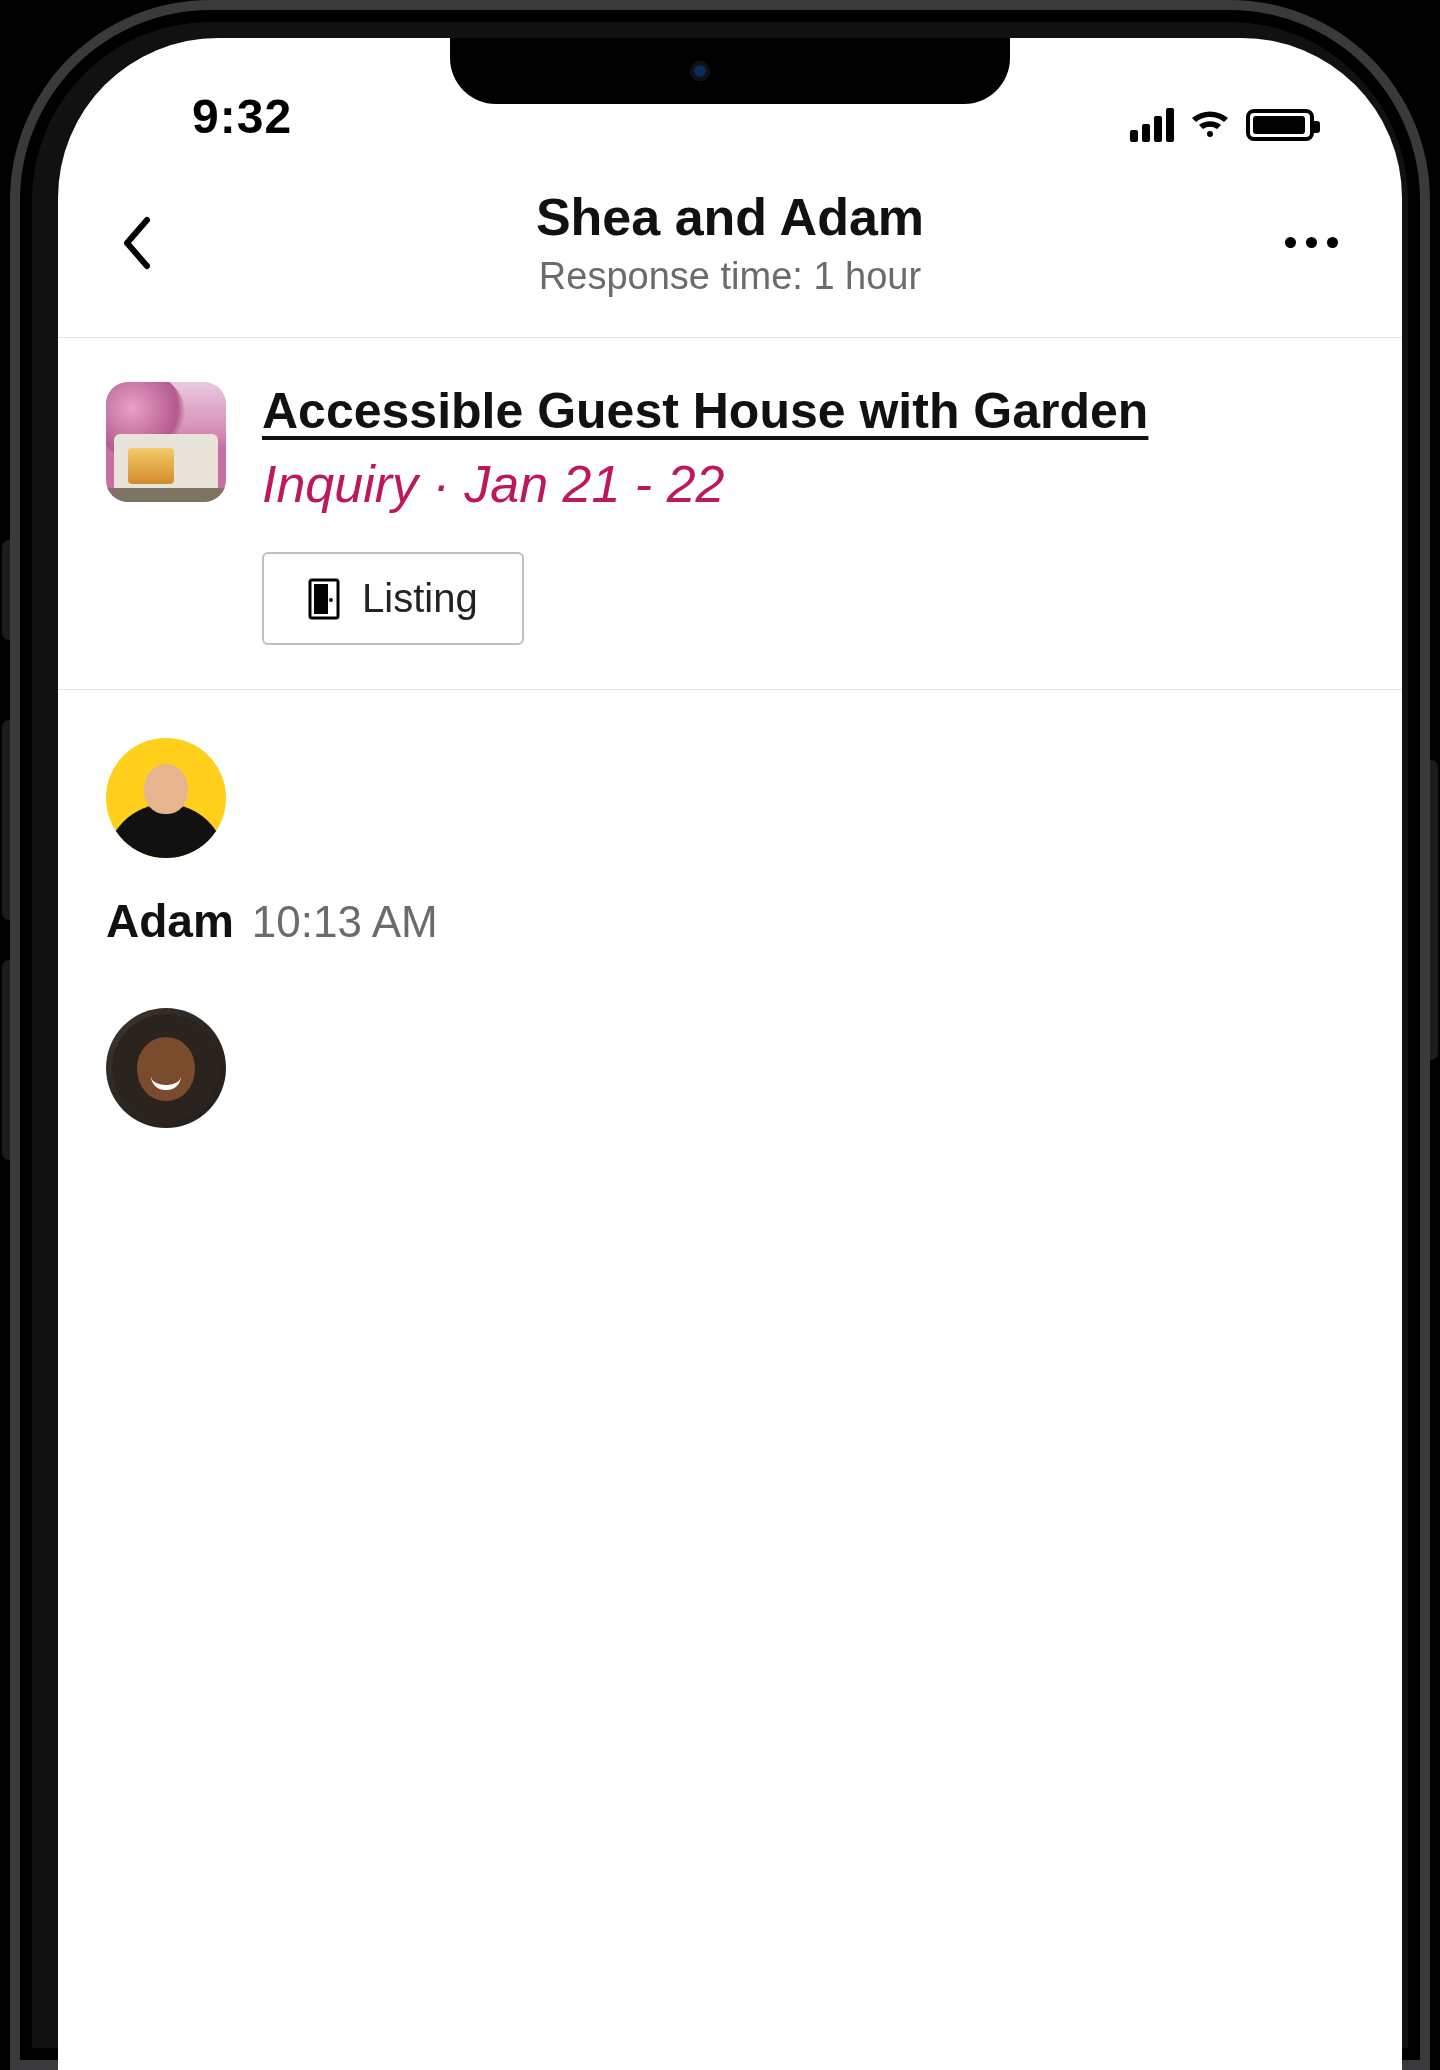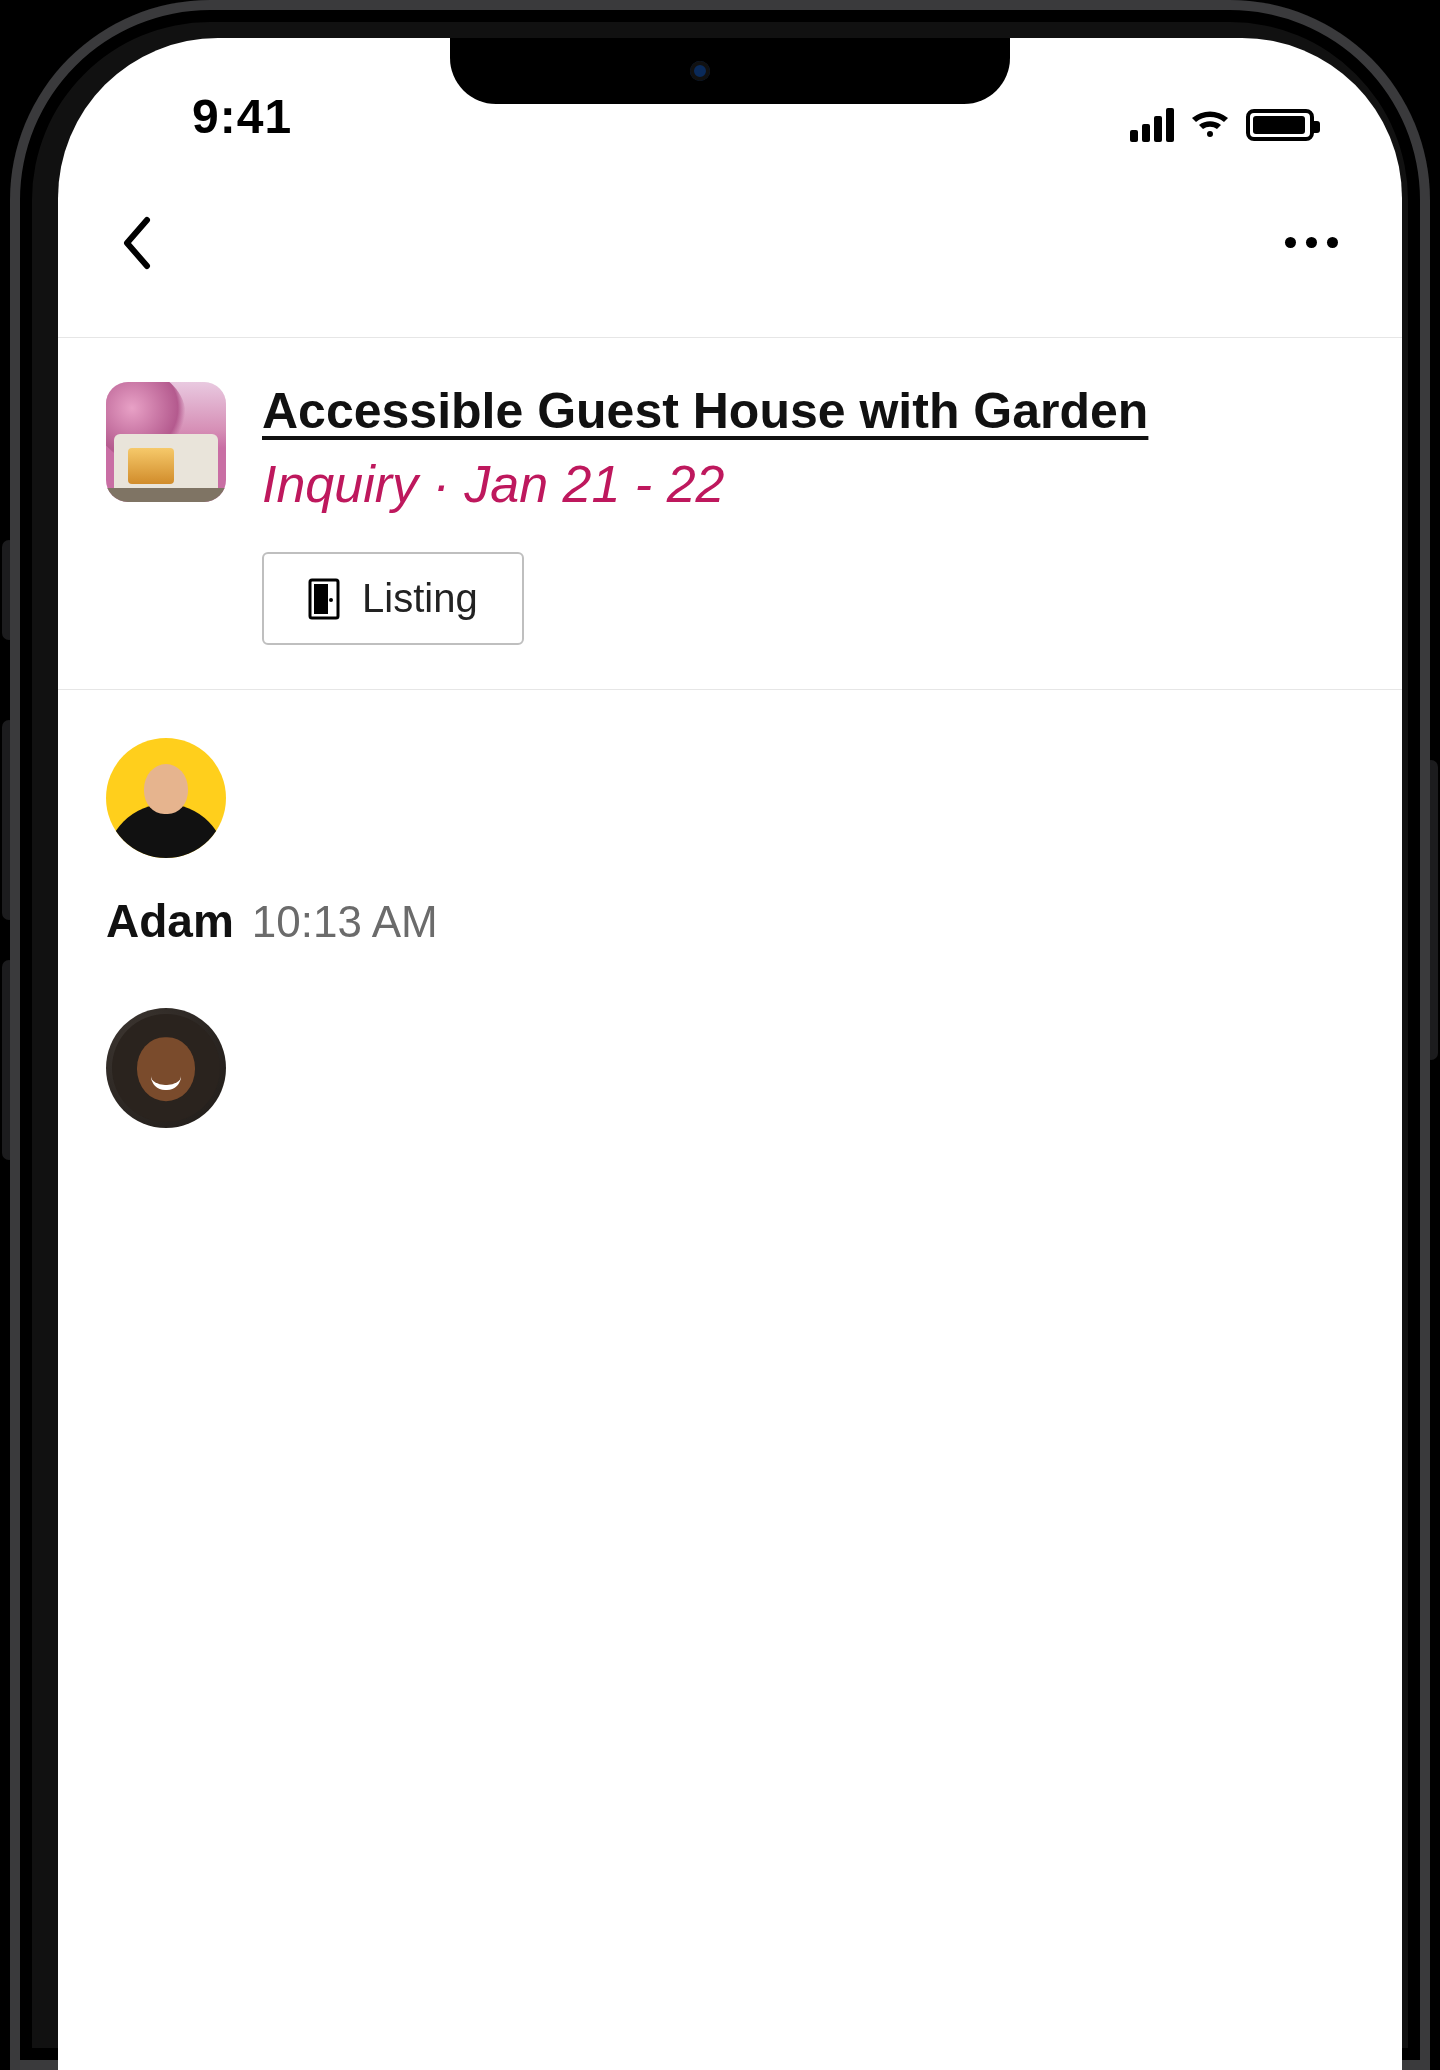--- a/index.html
+++ b/index.html
@@ -104,21 +104,21 @@
   <div class="side-btn sb-left3"></div>
   <div class="side-btn sb-right"></div>
 
   <div class="phone">
     <div class="screen">
       <div class="notch">
           <div class="cam"></div>
         </div>
 
       <div class="statusbar">
-        <div class="sb-time">9:41</div>
+        <div class="sb-time">9:32</div>
         <div class="sb-icons">
           <div class="bars">
               <span></span>
               <span></span>
               <span></span>
               <span></span>
             </div>
           <div class="wifi">
             <svg viewBox="0 0 40 32">
                 <path d="M20 28a3 3 0 100-6 3 3 0 000 6zM9 16a18 18 0 0122 0l-4 4a12 12 0 00-14 0l-4-4zM2 9a28 28 0 0136 0l-4 4a22 22 0 00-28 0L2 9z" fill="#000"></path>
@@ -128,20 +128,24 @@
               <div class="fill"></div>
             </div>
         </div>
       </div>
 
       <div class="nav">
         <div class="back">
           <svg viewBox="0 0 34 54">
               <path d="M28 4 L8 27 L28 50" stroke="#000" stroke-width="6" fill="none" stroke-linecap="round" stroke-linejoin="round"></path>
             </svg>
+        </div>
+        <div class="title-wrap">
+          <div class="title">Shea and Adam</div>
+          <div class="subtitle">Response time: 1 hour</div>
         </div>
         <div class="more">
           <span></span>
           <span></span>
           <span></span>
         </div>
       </div>
 
       <div class="listing">
         <div class="thumb">

